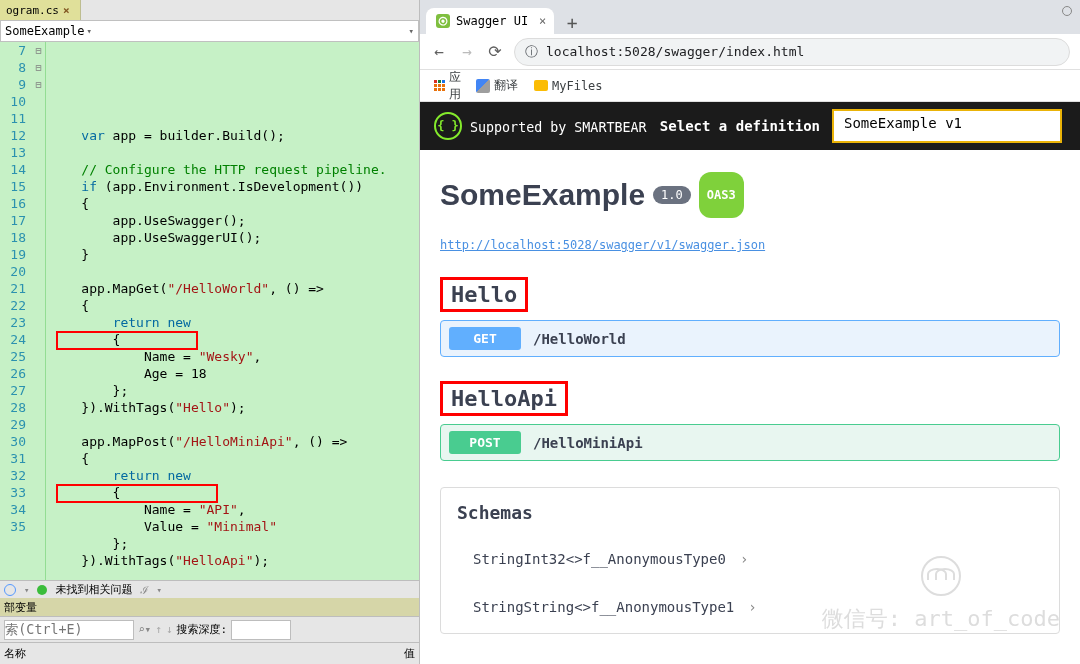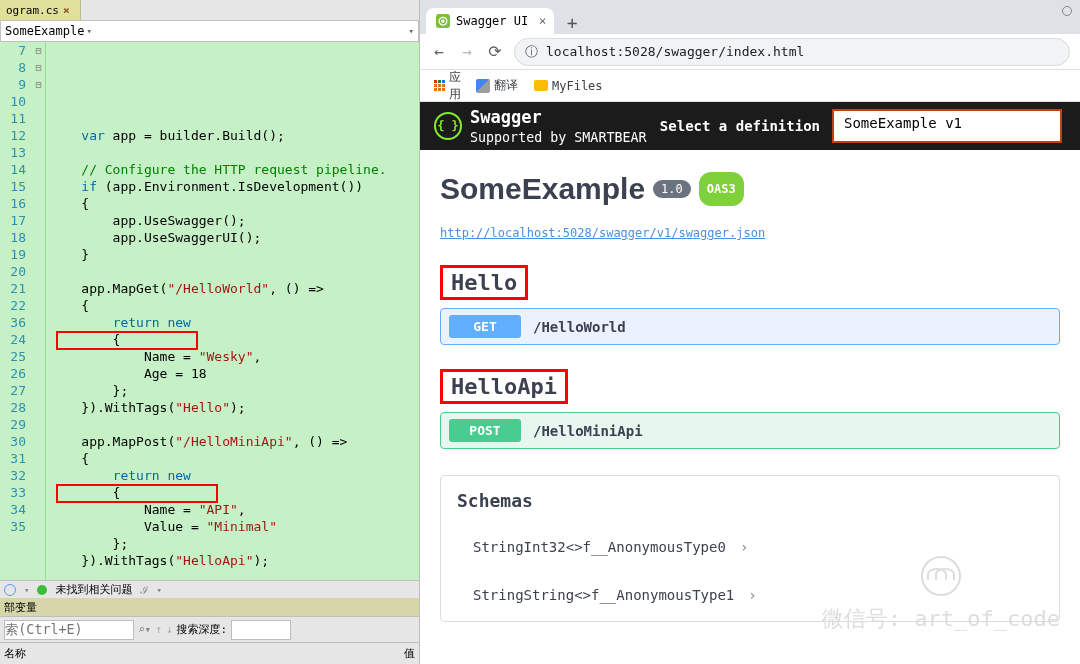--- a/index.html
+++ b/index.html
@@ -49,26 +49,26 @@
   .grid-ico span{display:inline-grid;grid-template-columns:repeat(3,3px);gap:1px;}
   .grid-ico span i{width:3px;height:3px;background:#e8710a;}
   .grid-ico span i:nth-child(1){background:#d93025}.grid-ico span i:nth-child(2){background:#188038}.grid-ico span i:nth-child(3){background:#1a73e8}
   .folder-ico{width:14px;height:11px;background:#fbbc04;border-radius:2px;position:relative;}
 
   .swag-top { background:#1b1b1b; height:48px; display:flex; align-items:center; padding:0 18px 0 14px; color:#fff;}
   .swag-logo { display:flex; align-items:center; gap:8px;}
   .swag-circ { width:28px; height:28px; border:2px solid #84ea2c; border-radius:50%; color:#84ea2c; display:flex; align-items:center; justify-content:center; font-size:12px; font-weight:bold;}
   .swag-brand { font-size:17px; font-weight:600;}
   .swag-def-lbl { margin-left:auto; font-size:14px; font-weight:600; margin-right:12px;}
-  .swag-def-sel { background:#fff; color:#000; border:2px solid #c2410c; height:34px; padding:4px 10px; font-size:14px; min-width:230px; }
+  .swag-def-sel { background:#fff; color:#000; border:2px solid #eab308; height:34px; padding:4px 10px; font-size:14px; min-width:230px; }
   .swag-body { padding:22px 20px 10px 20px; overflow:hidden; flex:1; position:relative;}
   .swag-title { display:flex; align-items:center; gap:8px;}
   .swag-title h1 { font-size:30px; font-weight:700; font-family:"Segoe UI",sans-serif; color:#3b4151;}
   .badge-ver { background:#6b7280; color:#fff; font-size:12px; padding:2px 8px; border-radius:12px;}
-  .badge-oas { background:#7fd13b; color:#fff; font-size:12px; padding:10px 8px; border-radius:12px; font-weight:700;}
+  .badge-oas { background:#7fd13b; color:#fff; font-size:12px; padding:16px 8px; border-radius:12px; font-weight:700;}
   .swag-link { color:#4990e2; font-size:12px; text-decoration:underline; margin-top:20px; display:inline-block;}
   .swag-tag { font-size:22px; font-weight:700; color:#3b4151; margin-top:24px; font-family:"Segoe UI";}
   .op { margin-top:8px; border:1px solid; border-radius:4px; display:flex; align-items:center; padding:6px 8px; gap:12px; cursor:pointer;}
   .op-get { border-color:#61affe; background:#eaf3fd;}
   .op-post { border-color:#49cc90; background:#e8f6f0;}
   .op-method { color:#fff; font-size:13px; font-weight:700; padding:4px 0; width:72px; text-align:center; border-radius:3px;}
   .m-get{background:#61affe;} .m-post{background:#49cc90;}
   .op-path { font-family:Consolas,monospace; font-size:14px; color:#3b4151; font-weight:600;}
   .schemas-box { margin-top:26px; border:1px solid #dcdcdc; border-radius:4px; padding:14px 16px 2px;}
   .schemas-box h3{font-size:18px;font-weight:700;color:#3b4151;margin-bottom:12px;}
@@ -109,21 +109,21 @@
         <div>13</div>
         <div>14</div>
         <div>15</div>
         <div>16</div>
         <div>17</div>
         <div>18</div>
         <div>19</div>
         <div>20</div>
         <div>21</div>
         <div>22</div>
-        <div>36</div>
+        <div>23</div>
         <div>24</div>
         <div>25</div>
         <div>26</div>
         <div>27</div>
         <div>28</div>
         <div>29</div>
         <div>30</div>
         <div>31</div>
         <div>32</div>
         <div>33</div>
@@ -238,21 +238,20 @@
     <div class="bm-item">
       <span class="folder-ico"></span>
       <span>MyFiles</span>
     </div>
   </div>
 
   <div class="swag-top">
     <div class="swag-logo">
       <div class="swag-circ">{ }</div>
       <div>
-        <div class="swag-brand">Swagger</div>
         <small>Supported by SMARTBEAR</small>
       </div>
     </div>
     <div class="swag-def-lbl">Select a definition</div>
     <div class="swag-def-sel">
       <span>SomeExample v1</span>
     </div>
   </div>
 
   <div class="swag-body">

